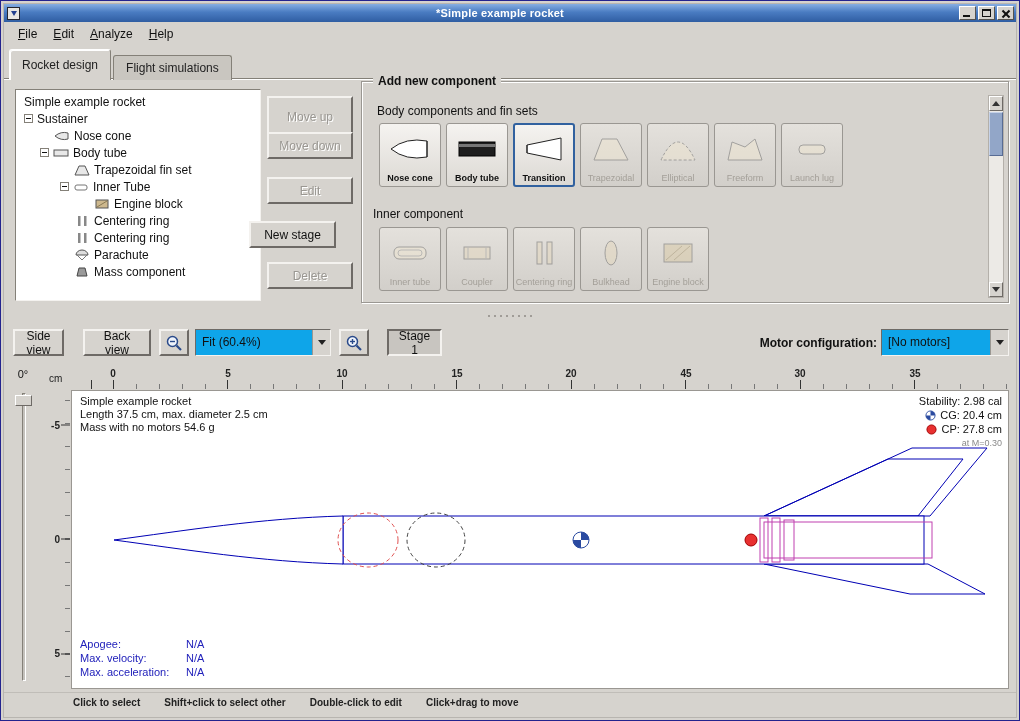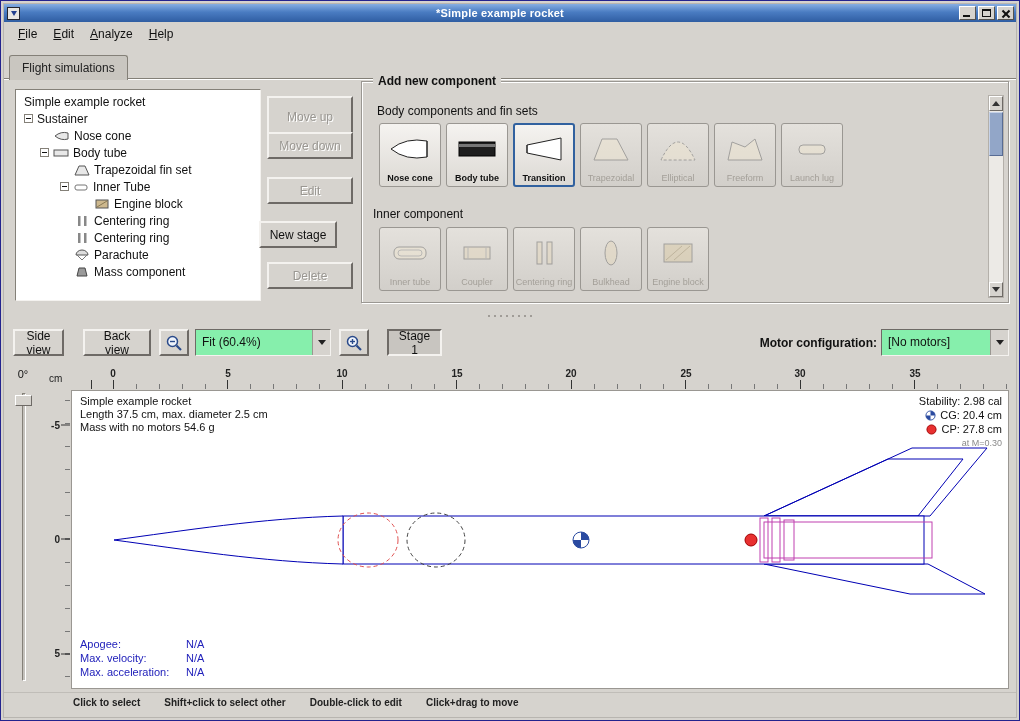--- a/index.html
+++ b/index.html
@@ -76,21 +76,21 @@
   .tri-up { width:0;height:0;border-left:4px solid transparent;border-right:4px solid transparent;border-bottom:5px solid #333; }
   .tri-dn { width:0;height:0;border-left:4px solid transparent;border-right:4px solid transparent;border-top:5px solid #333; }
   .scroll-thumb { position:absolute; left:0; top:16px; width:14px; height:44px; background:#92a6c8;
     border:1px solid; border-color:#c6d2e8 #586c94 #586c94 #c6d2e8; }
   
   .splitter { position:absolute; left:0; right:0; top:310px; height:9px; display:flex; gap:4px;
     align-items:center; justify-content:center; }
   .splitter i { width:2px; height:2px; background:#8e8a84; border-radius:50%; }
   
   .toolbar-btn { position:absolute; height:27px; }
-  .combo { position:absolute; height:27px; background:#86efac; border:1px solid; border-color:#6e6a66 #f4f2ef #f4f2ef #6e6a66;
+  .combo { position:absolute; height:27px; background:#0ea5e9; border:1px solid; border-color:#6e6a66 #f4f2ef #f4f2ef #6e6a66;
     display:flex; align-items:stretch; }
   .combo .val { flex:1; font-size:12px; color:#111; padding:5px 6px 0 6px; white-space:nowrap; overflow:hidden; }
   .combo .arrow-btn { width:18px; background:#d6d3ce; border-left:1px solid #9a9792;
     display:flex; align-items:center; justify-content:center; }
   .tri-down { width:0; height:0; border-left:4px solid transparent; border-right:4px solid transparent; border-top:5px solid #222; }
   .motor-label { position:absolute; left:752px; top:335px; width:124px; text-align:right;
     font-weight:bold; font-size:12px; color:#111; }
   
   .rot-label { position:absolute; left:8px; top:367px; width:28px; text-align:center; font-size:11px; color:#111; }
   .slider-track { position:absolute; left:21px; top:392px; width:4px; height:288px; background:#c4c1bc;
@@ -149,20 +149,21 @@
   </div>
 
   <div class="menubar">
     <span class="menu-item">File</span>
     <span class="menu-item">Edit</span>
     <span class="menu-item">Analyze</span>
     <span class="menu-item">Help</span>
   </div>
 
   <div class="tabs">
+    <div class="tab active">Rocket design</div>
     <div class="tab">Flight simulations</div>
   </div>
   <div class="tabline"></div>
 
   <div class="tree">
     <div class="tree-row" style="padding-left:6px">
       <span>Simple example rocket</span>
     </div>
     <div class="tree-row" style="padding-left:6px">
       <span class="expander"></span>
@@ -244,21 +245,21 @@
             <path d="M5 2 L11 2 L13 10 L3 10 Z" fill="#9a9a9a" stroke="#444"></path>
           </svg>
         </span>
       <span>Mass component</span>
     </div>
   </div>
 
   <button class="btn3d disabled" style="position:absolute;left:266px;top:95px;width:86px;height:42px">Move up</button>
   <button class="btn3d disabled" style="position:absolute;left:266px;top:131px;width:86px;height:27px">Move down</button>
   <button class="btn3d disabled" style="position:absolute;left:266px;top:176px;width:86px;height:27px">Edit</button>
-  <button class="btn3d" style="position:absolute;left:258px;top:220px;width:78px;height:27px">New stage</button>
+  <button class="btn3d" style="position:absolute;left:248px;top:220px;width:87px;height:27px">New stage</button>
   <button class="btn3d disabled" style="position:absolute;left:266px;top:261px;width:86px;height:27px">Delete</button>
 
   <div class="groupbox"></div>
   <div class="group-title">Add new component</div>
   <div class="section-label" style="left:376px;top:103px">Body components and fin sets</div>
 
   <div class="comp-btn" style="left:378px;top:122px">
     <span class="cicon">
         <svg width="44" height="30" viewBox="0 0 44 30">
           <path d="M3 15 Q18 3 39 7 L39 23 Q18 27 3 15 Z" fill="#fff" stroke="#222"></path>
@@ -430,21 +431,21 @@
 
   <div class="corner-unit">cm</div>
   <div class="hruler">
     <div class="minor"></div>
       <div class="major"></div>
     <span class="htick-label" style="left:42px">0</span>
     <span class="htick-label" style="left:157px">5</span>
     <span class="htick-label" style="left:271px">10</span>
     <span class="htick-label" style="left:386px">15</span>
     <span class="htick-label" style="left:500px">20</span>
-    <span class="htick-label" style="left:615px">25</span>
+    <span class="htick-label" style="left:615px">45</span>
     <span class="htick-label" style="left:729px">30</span>
     <span class="htick-label" style="left:844px">35</span>
   </div>
   <div class="vruler">
     <div class="minor"></div>
       <div class="major"></div>
     <span class="vtick-label" style="top:35px">-5</span>
     <span class="vtick-label" style="top:149px">0</span>
     <span class="vtick-label" style="top:263px">5</span>
   </div>

